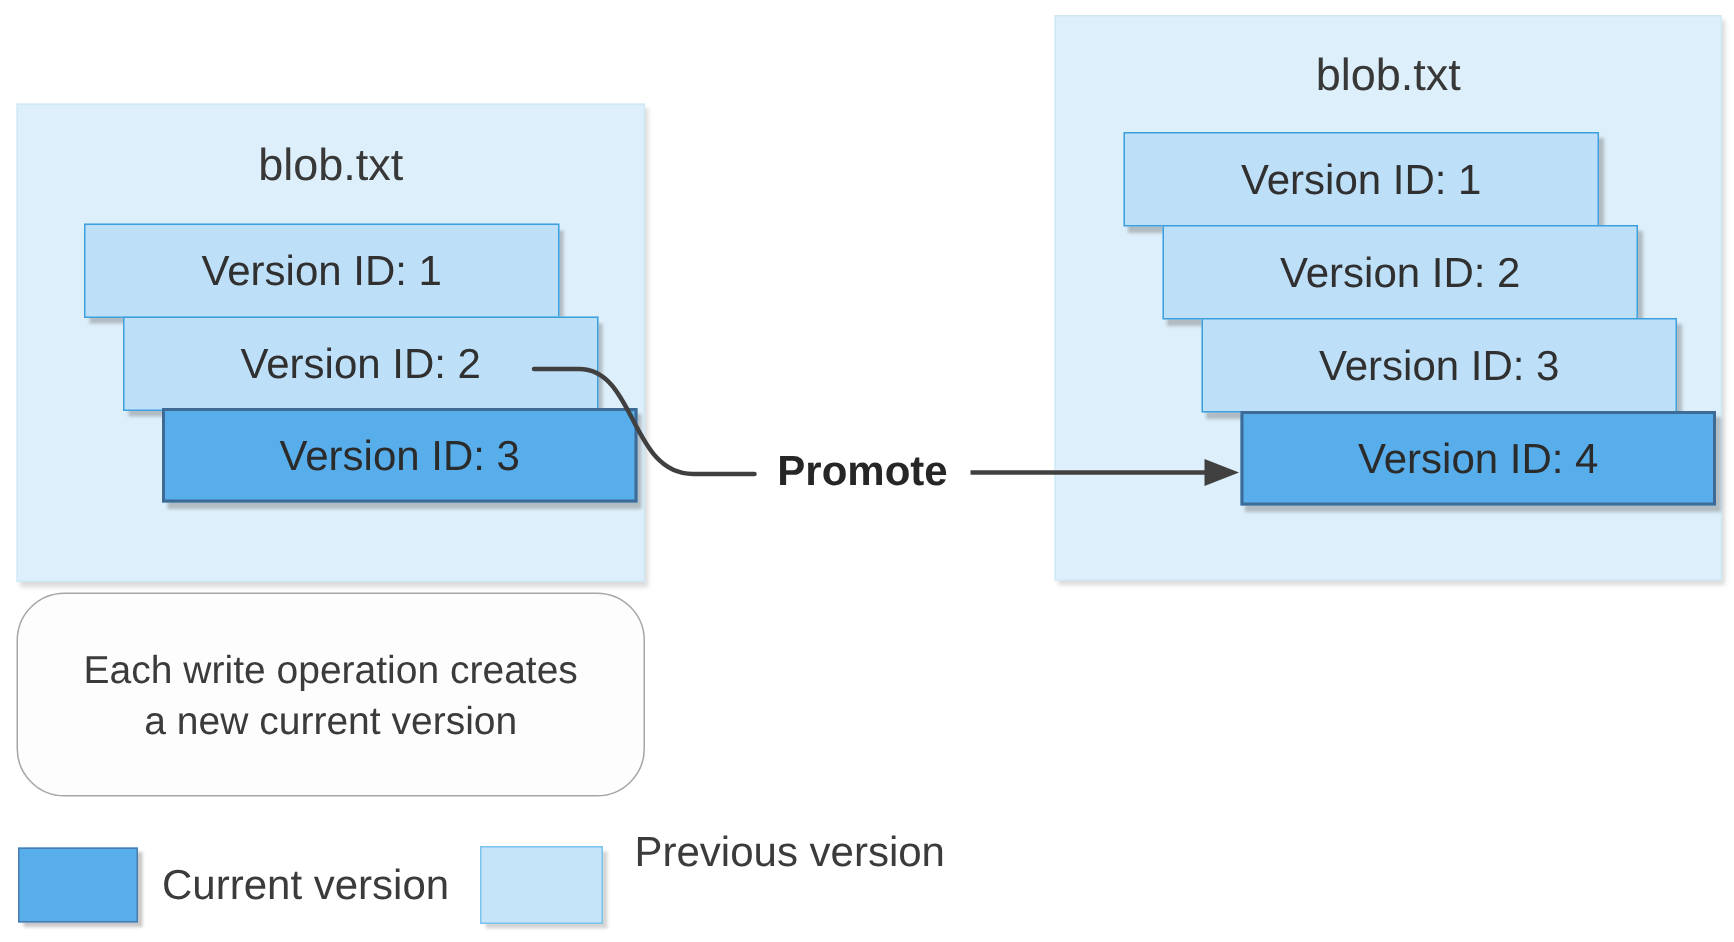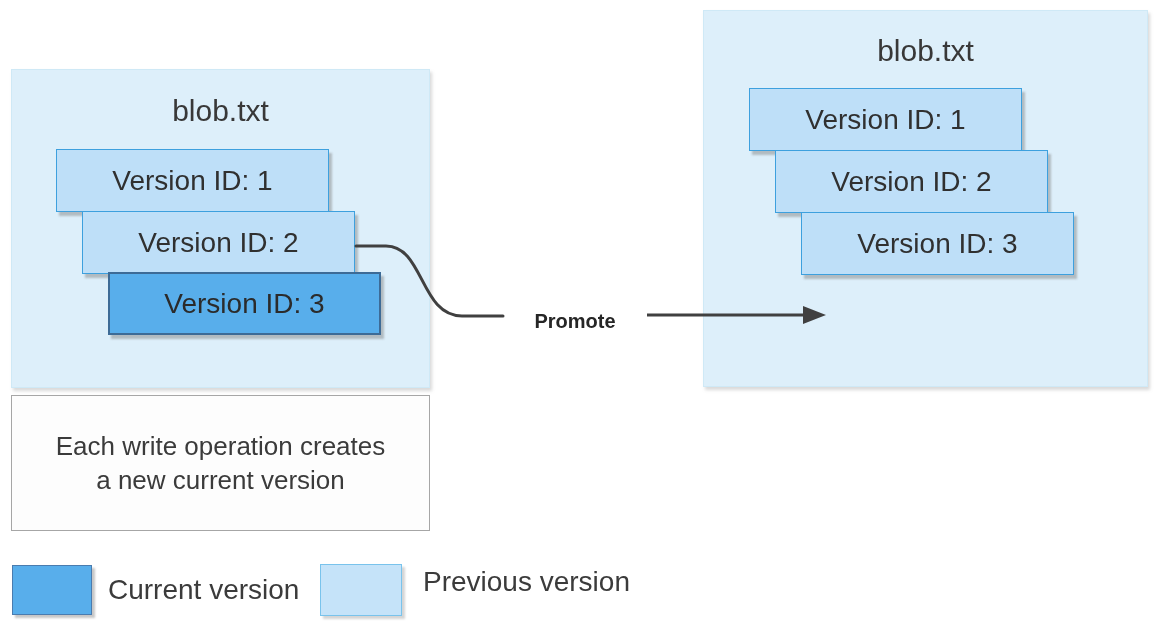--- a/index.html
+++ b/index.html
@@ -9,36 +9,36 @@
   }
   .container{
     position:absolute;background:#ddeffa;border:1px solid #cfe9f6;
     box-shadow:2px 3px 3px rgba(150,150,150,.35);
   }
   .container-title{
     position:absolute;left:0;right:0;text-align:center;
     font-size:30px;color:#383838;
   }
   .vbox{
-    position:absolute;width:273px;height:63px;box-sizing:border-box;
+    position:absolute;width:317px;height:63px;box-sizing:border-box;
     text-align:center;line-height:61px;font-size:28px;color:#303030;
     box-shadow:3px 4px 2px rgba(125,125,125,.45);
   }
   .vbox.prev{background:#bedff8;border:1px solid #3da0de;}
   .vbox.curr{background:#58aeeb;border:2px solid #3d6b96;line-height:59px;color:#2b2b2b;}
   .caption{
     position:absolute;background:#fdfdfd;border:1px solid #a6a6a6;
     display:flex;align-items:center;justify-content:center;text-align:center;
     font-size:26px;line-height:34px;color:#3b3b3b;
   }
   .caption .cap-text{display:block;}
   .overlay{position:absolute;left:0;top:0;pointer-events:none;}
   .promote-label{
     position:absolute;left:500px;top:298px;width:150px;text-align:center;
-    font-size:20px;font-weight:bold;color:#262626;margin-top:12px;
+    font-size:28px;font-weight:bold;color:#262626;
   }
   .legend-swatch{position:absolute;box-sizing:border-box;}
   .legend-swatch.curr{
     left:12px;top:565px;width:80px;height:50px;background:#58aeeb;
     border:1px solid #4a7caf;box-shadow:3px 3px 2px rgba(130,130,130,.45);
   }
   .legend-swatch.prev{
     left:320px;top:564px;width:82px;height:52px;background:#c5e3f9;
     border:1px solid #79c3ec;box-shadow:3px 3px 2px rgba(150,150,150,.4);
   }
@@ -71,32 +71,35 @@
 
   <div class="vbox prev" style="left:749px;top:88px;">
     <span>Version ID: 1</span>
   </div>
   <div class="vbox prev" style="left:775px;top:150px;">
     <span>Version ID: 2</span>
   </div>
   <div class="vbox prev" style="left:801px;top:212px;">
     <span>Version ID: 3</span>
   </div>
+  <div class="vbox curr" style="left:827px;top:274px;">
+    <span>Version ID: 4</span>
+  </div>
 
   <svg class="overlay" width="1156" height="628" viewBox="0 0 1156 628">
     <path d="M356,246 L386,246 C424,246 420,316 462,316 L503,316" fill="none" stroke="#404040" stroke-width="3" stroke-linecap="round"></path>
     <line x1="647" y1="315" x2="806" y2="315" stroke="#404040" stroke-width="3"></line>
     <polygon points="826,315 803,306 803,324" fill="#404040"></polygon>
   </svg>
 
   <div class="promote-label">Promote</div>
 
-  <div class="caption" style="left:11px;top:395px;width:417px;height:134px;">
+  <div class="caption" style="left:11px;top:395px;width:417px;height:134px;border-radius:32px;">
     <span class="cap-text" style="max-width:330px;">Each write operation creates a new current version</span>
   </div>
 
   <div class="legend-swatch curr"></div>
   <div class="legend-label" style="left:108px;top:565px;">Current version</div>
 
   <div class="legend-swatch prev"></div>
-  <div class="legend-label" style="left:423px;top:557px;">Previous version</div>
+  <div class="legend-label" style="left:423px;top:543px;">Previous version</div>
 
 </div>
 
 </body></html>

